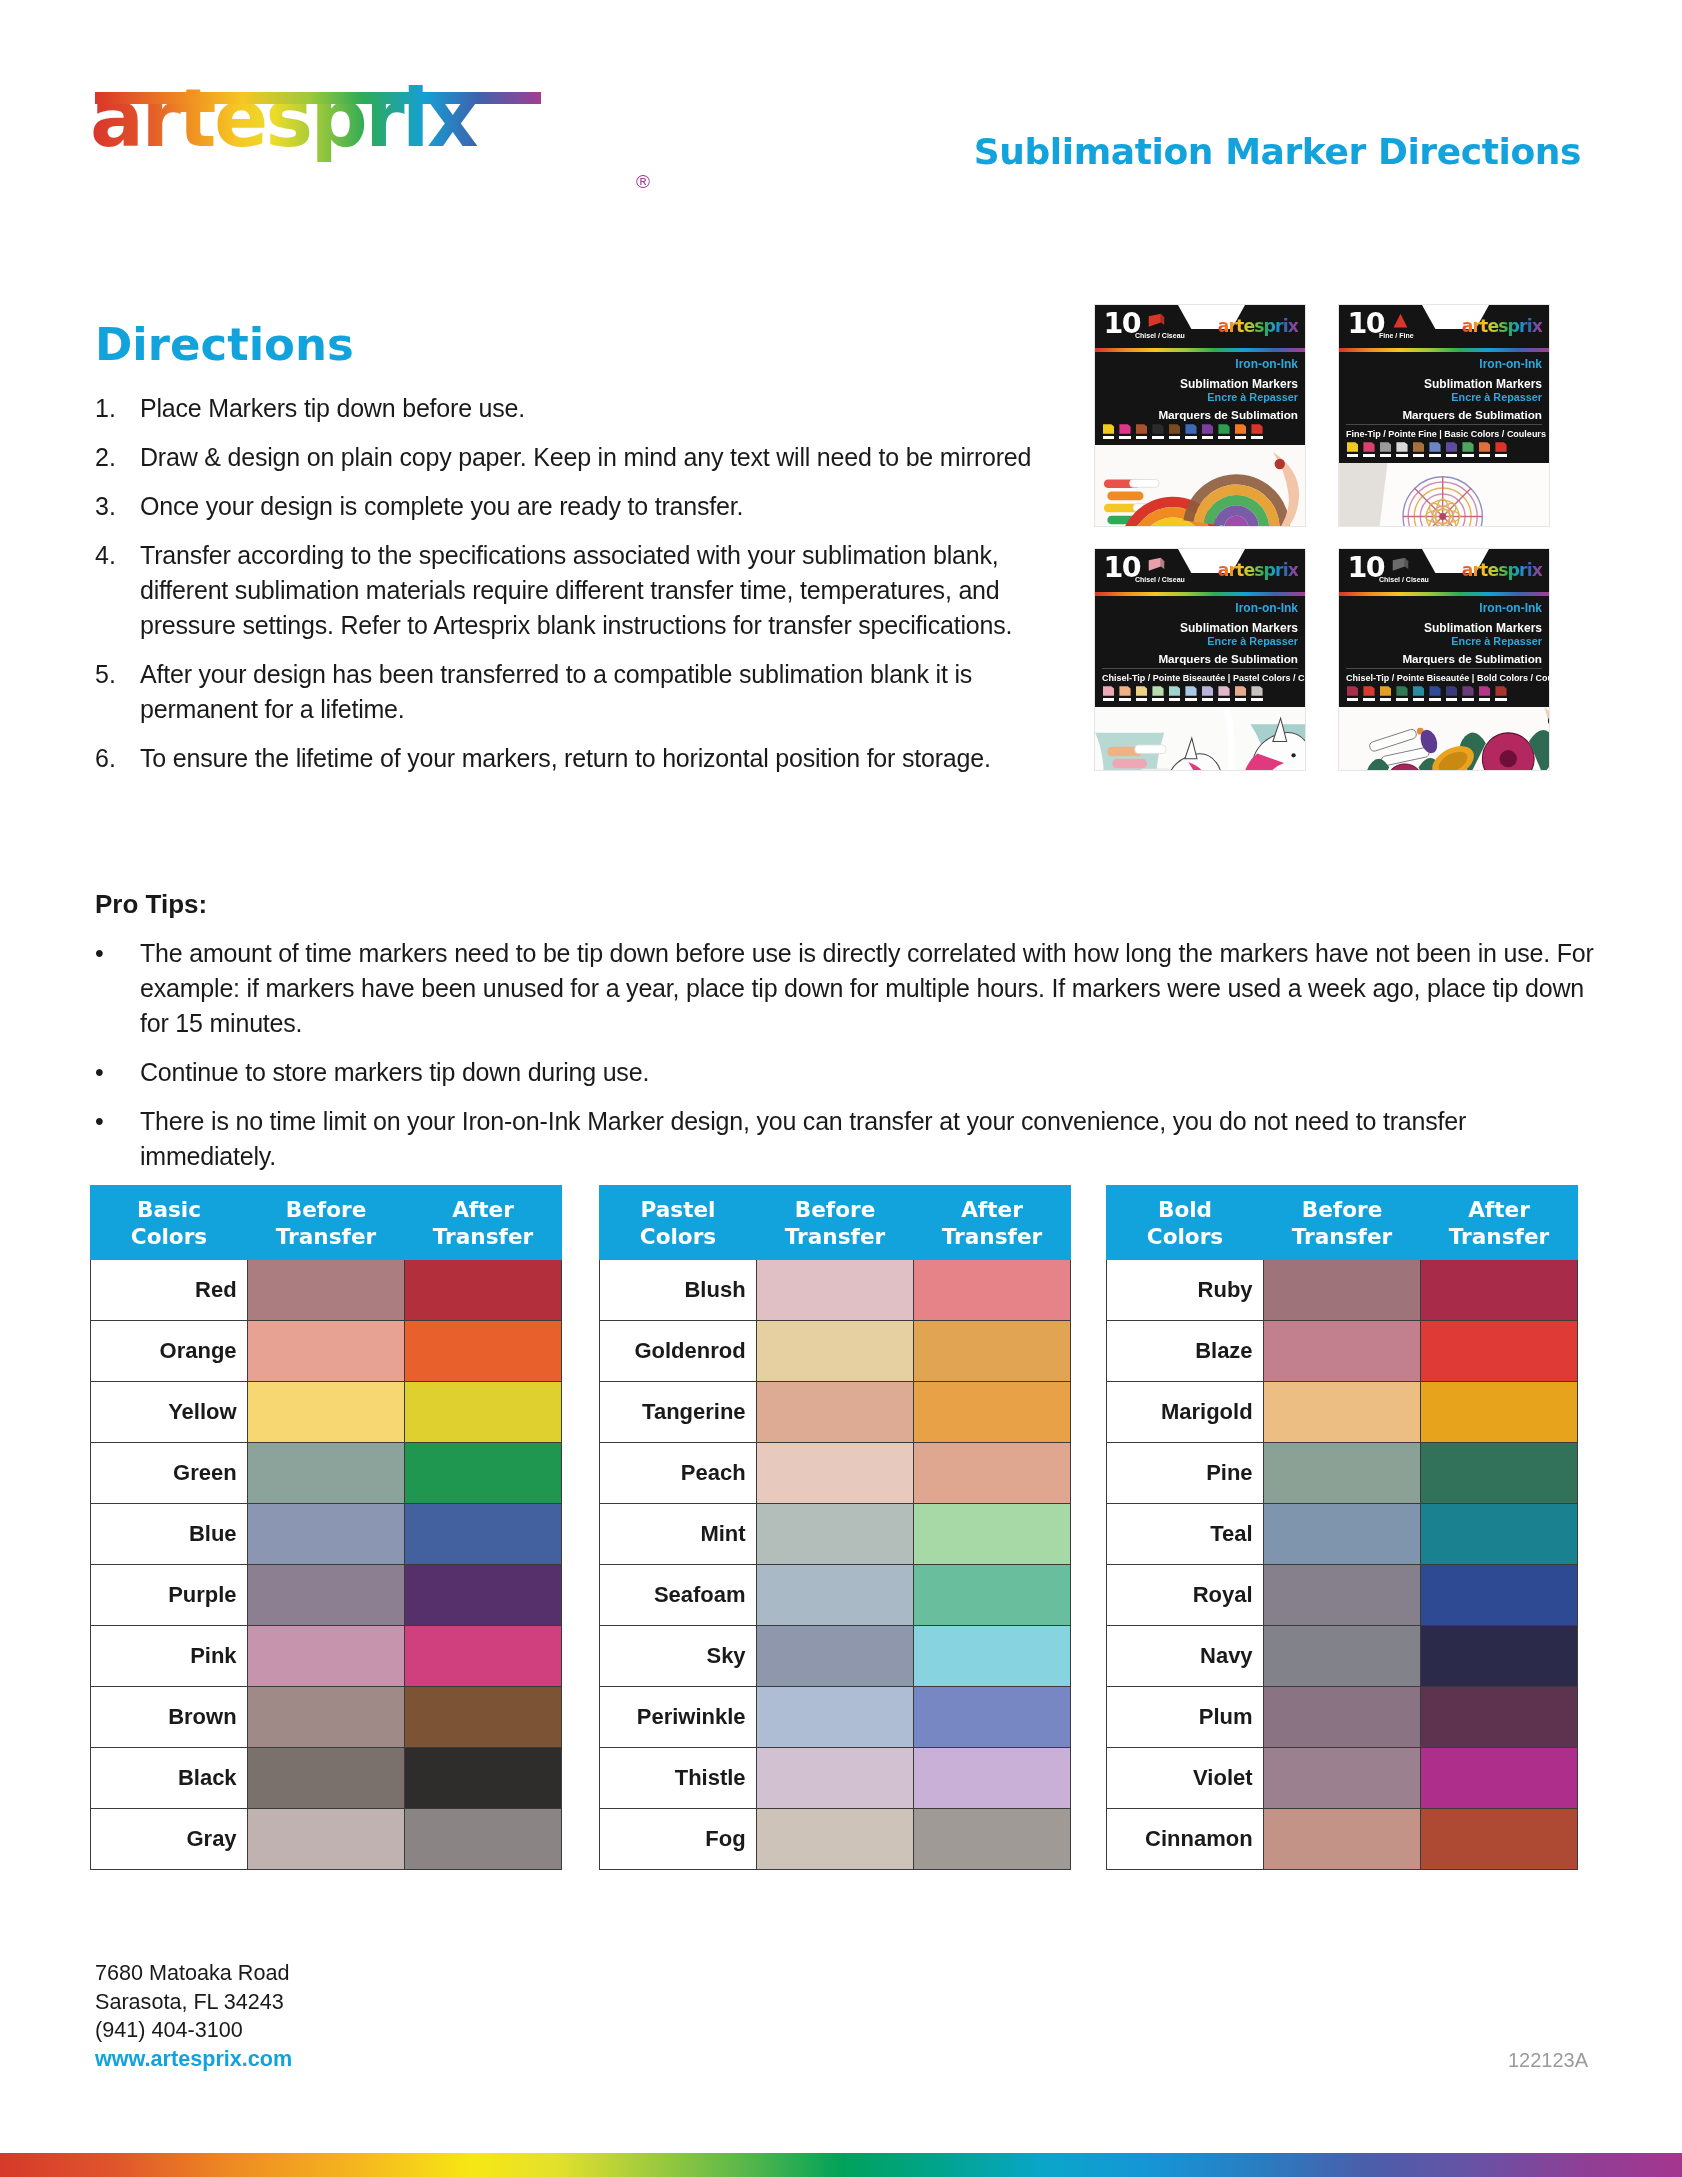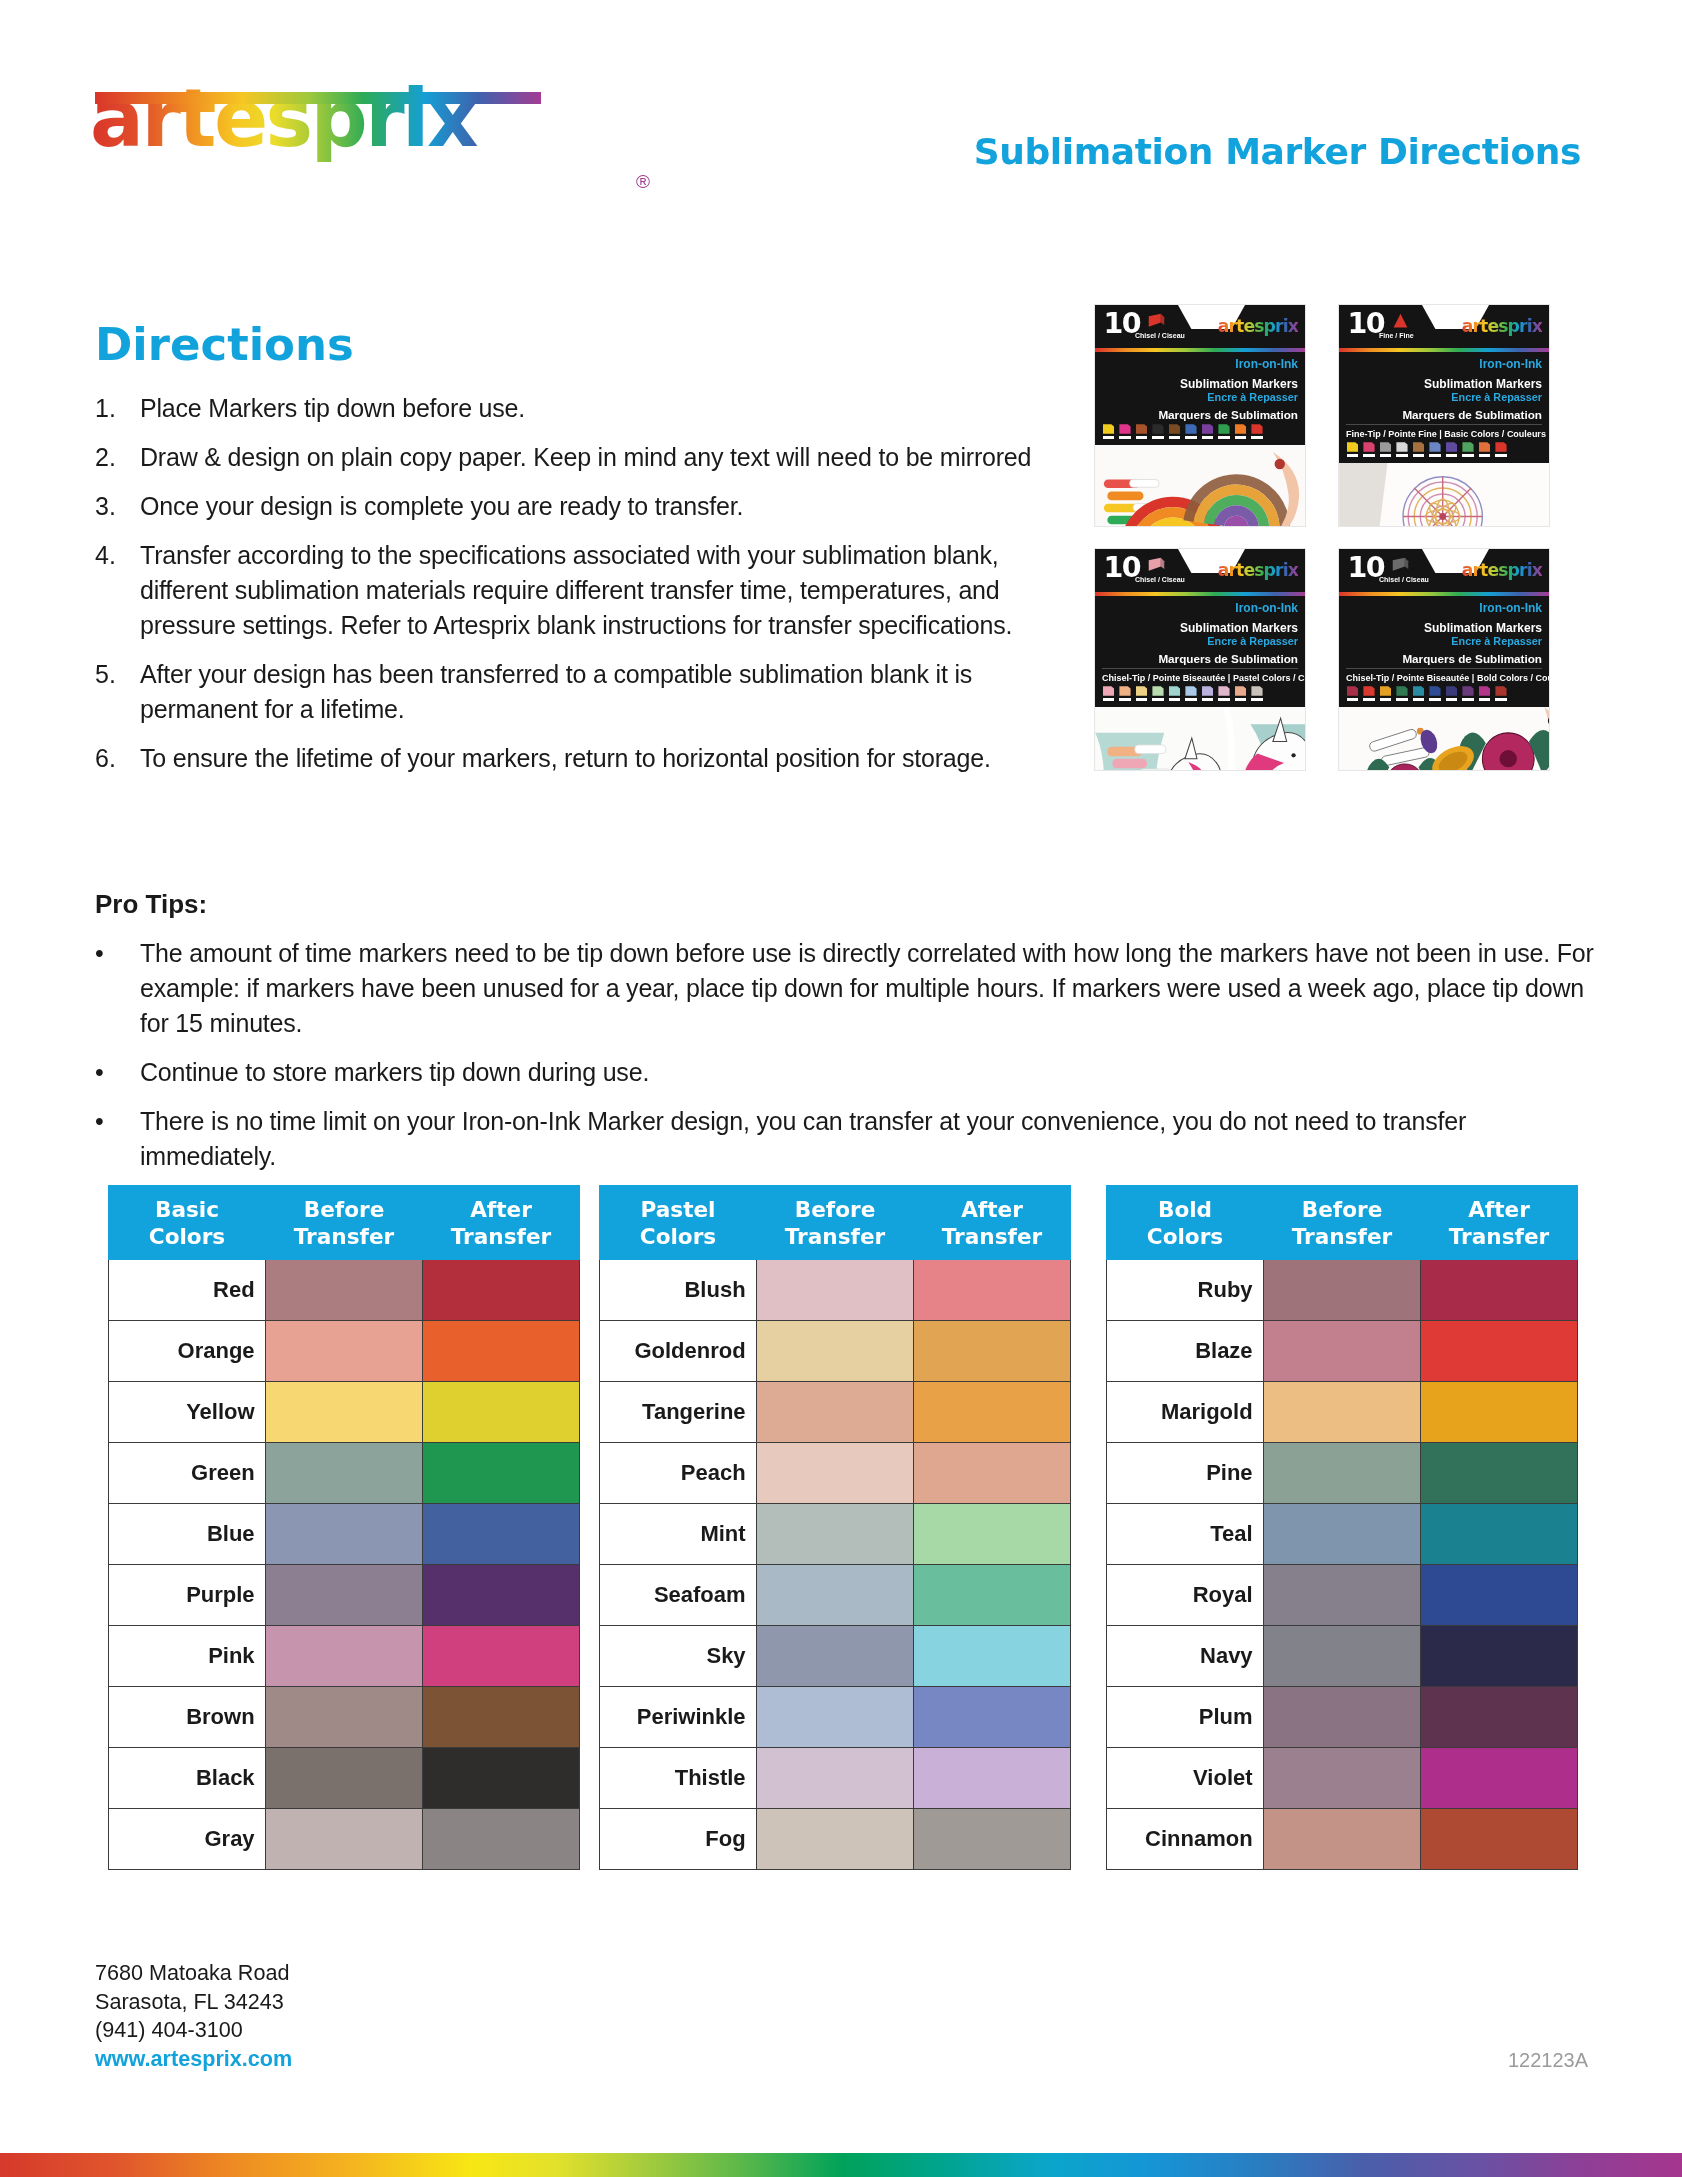--- a/index.html
+++ b/index.html
@@ -129,21 +129,21 @@
   .pk-dot .band { position: absolute; left: 0.9px; bottom: 0.9px; width: 11.2px; height: 2.6px; background: #fff; }
   .pk-photo { height: 119px; position: relative; overflow: hidden; background: #f3f0ec; }
 
   
   .tables { position: absolute; left: 0; top: 1185px; width: 1683px; }
   .ctable {
     position: absolute; width: 471px;
     border-collapse: collapse; border-spacing: 0;
     table-layout: fixed;
   }
-  .ctable.t1 { left: 108px; padding-left: 15px; }
+  .ctable.t1 { left: 90px; padding-left: 15px; }
   .ctable.t2 { left: 599px; }
   .ctable.t3 { left: 1106px; }
   .ctable th {
     background: #12a2dc; color: #fff;
     font-family: "DejaVu Sans", sans-serif;
     font-size: 21.6px; font-weight: bold; line-height: 27px;
     padding: 9.5px 3.5px; text-align: center;
     border: 0.9px solid #12a2dc;
   }
   .ctable td { border: 0.9px solid #3b3b3b; height: 61px; padding: 0; }

